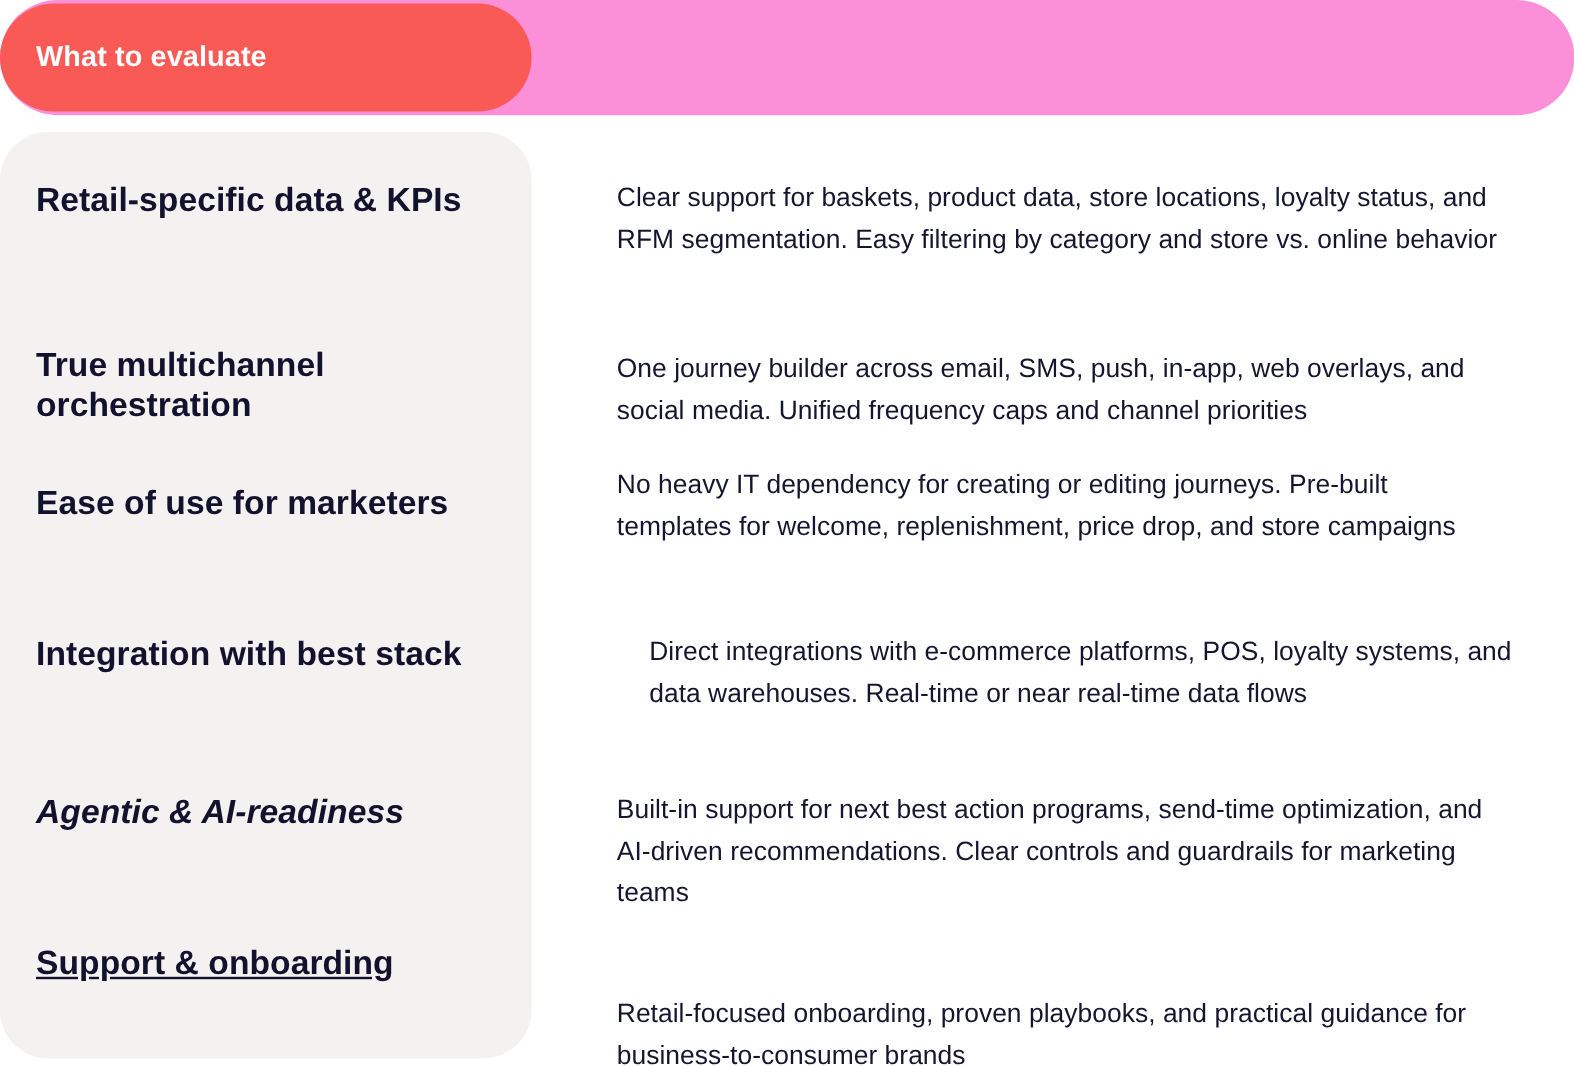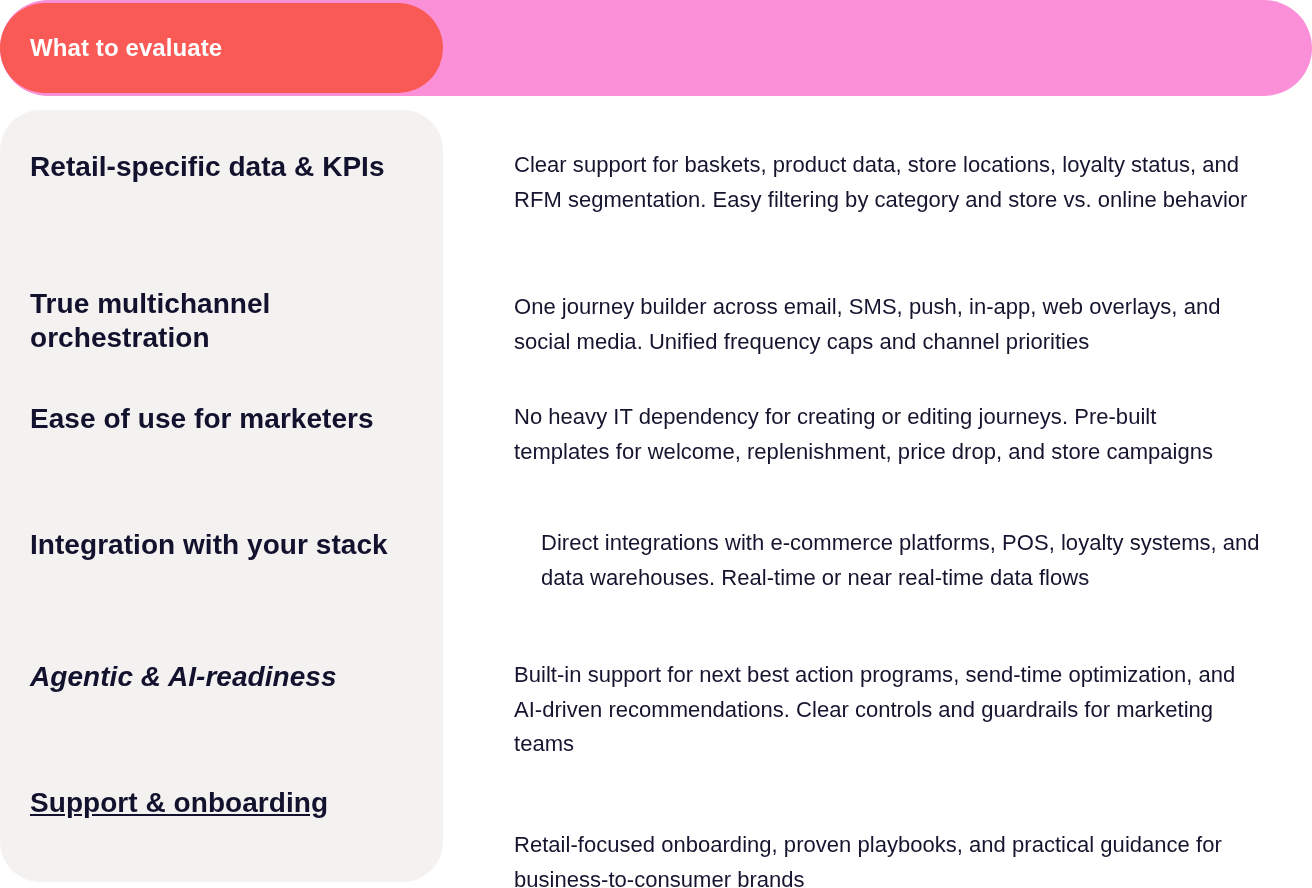--- a/index.html
+++ b/index.html
@@ -155,24 +155,24 @@
         <div class="row" style="top: 0px;">
           <div class="row-label" style="top: 40px;">Retail-specific data &amp; KPIs</div>
           <div class="row-desc" style="top: 38px;">Clear support for baskets, product data, store locations, loyalty status, and RFM segmentation. Easy filtering by category and store vs. online behavior</div>
         </div>
         <div class="row" style="top: 0px;">
           <div class="row-label" style="top: 166px; margin-top: 11px;">True multichannel orchestration</div>
           <div class="row-desc" style="top: 164px; margin-top: 16px;">One journey builder across email, SMS, push, in-app, web overlays, and social media. Unified frequency caps and channel priorities</div>
         </div>
         <div class="row" style="top: 0px;">
           <div class="row-label" style="top: 292px;">Ease of use for marketers</div>
-          <div class="row-desc" style="top: 290px;">No heavy IT dependency for creating or editing journeys. Pre-built templates for welcome, replenishment, price drop, and store campaigns</div>
+          <div class="row-desc" style="top: 277px;">No heavy IT dependency for creating or editing journeys. Pre-built templates for welcome, replenishment, price drop, and store campaigns</div>
         </div>
         <div class="row" style="top: 0px;">
-          <div class="row-label" style="top: 418px;">Integration with your stack</div>
+          <div class="row-label" style="top: 418px;">Integration with best stack</div>
           <div class="row-desc" style="top: 416px; margin-left: 27px;">Direct integrations with e-commerce platforms, POS, loyalty systems, and data warehouses. Real-time or near real-time data flows</div>
         </div>
         <div class="row" style="top: 0px;">
           <div class="row-label" style="top: 550px; font-style: italic;">Agentic &amp; AI-readiness</div>
           <div class="row-desc" style="top: 548px;">Built-in support for next best action programs, send-time optimization, and AI-driven recommendations. Clear controls and guardrails for marketing teams</div>
         </div>
         <div class="row" style="top: 0px;">
           <div class="row-label" style="top: 676px; text-decoration: underline;">Support &amp; onboarding</div>
           <div class="row-desc" style="top: 682px; margin-top: 36px;">Retail-focused onboarding, proven playbooks, and practical guidance for business-to-consumer brands</div>
         </div>

